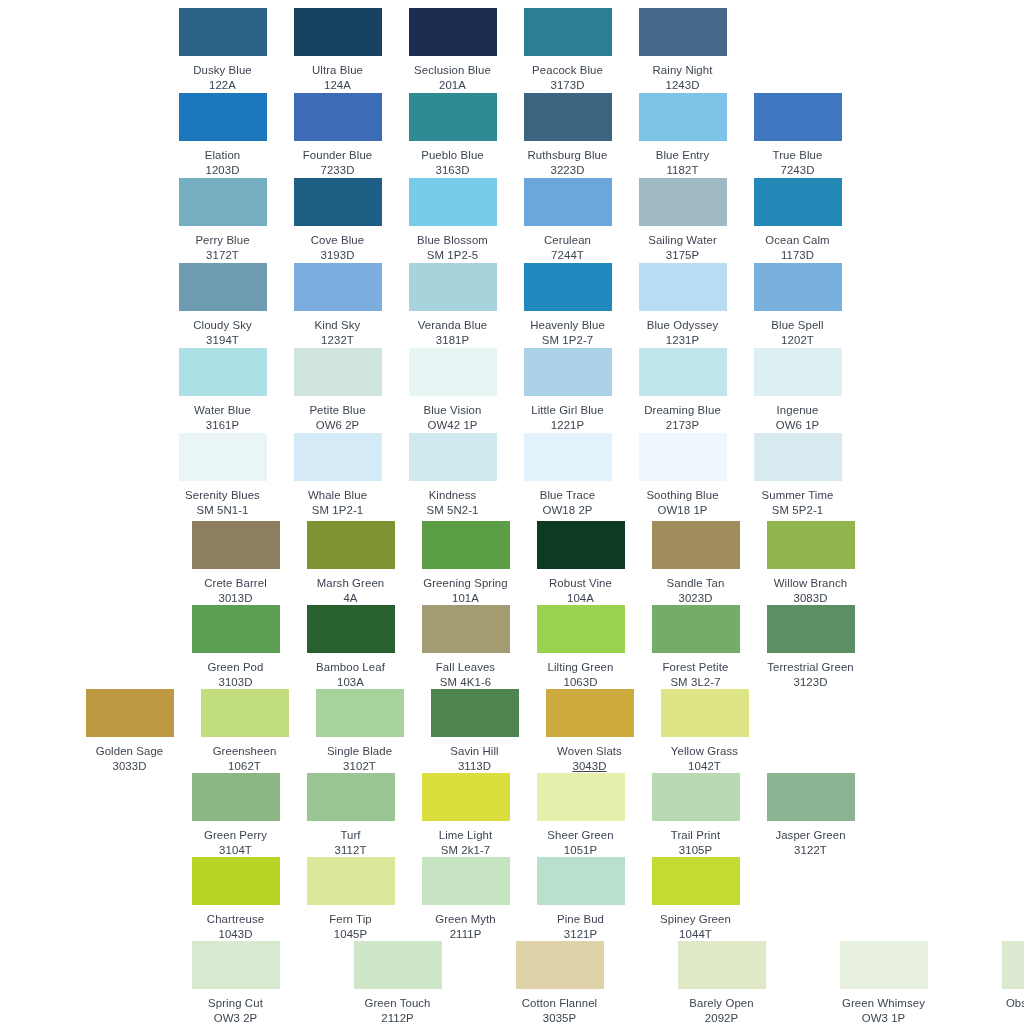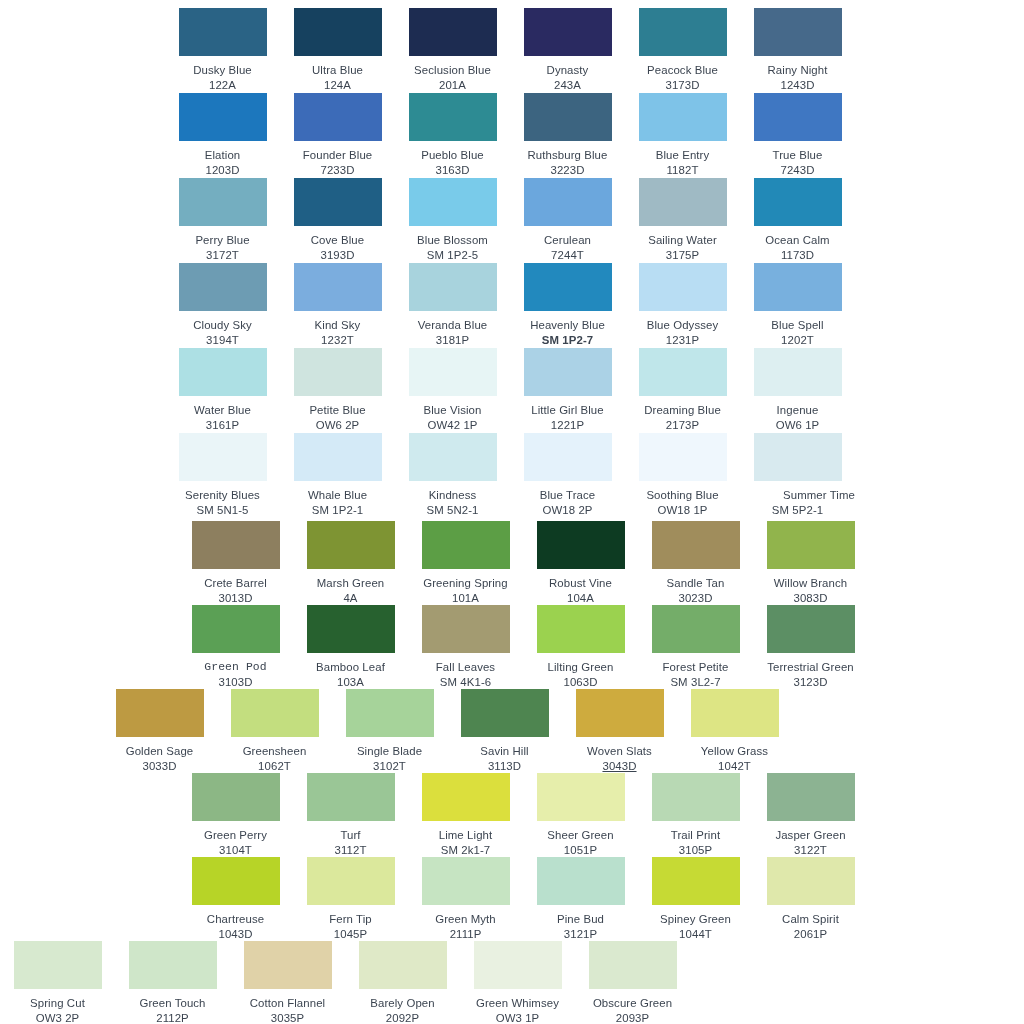--- a/index.html
+++ b/index.html
@@ -83,27 +83,20 @@
           </div>
         </div>
         <div class="swatch-cell">
           <div class="swatch-chip" style="background-color: rgb(29, 44, 81);"></div>
           <div class="swatch-labels">
             <span class="swatch-name" style="color: rgb(59, 68, 80);">Seclusion Blue</span>
             <span class="swatch-code" style="color: rgb(59, 68, 80);">201A</span>
           </div>
         </div>
         <div class="swatch-cell">
-          <div class="swatch-chip" style="background-color: rgb(42, 42, 97);"></div>
-          <div class="swatch-labels">
-            <span class="swatch-name" style="color: rgb(59, 68, 80);">Dynasty</span>
-            <span class="swatch-code" style="color: rgb(59, 68, 80);">243A</span>
-          </div>
-        </div>
-        <div class="swatch-cell">
           <div class="swatch-chip" style="background-color: rgb(45, 126, 146);"></div>
           <div class="swatch-labels">
             <span class="swatch-name" style="color: rgb(59, 68, 80);">Peacock Blue</span>
             <span class="swatch-code" style="color: rgb(59, 68, 80);">3173D</span>
           </div>
         </div>
         <div class="swatch-cell">
           <div class="swatch-chip" style="background-color: rgb(70, 105, 138);"></div>
           <div class="swatch-labels">
             <span class="swatch-name" style="color: rgb(59, 68, 80);">Rainy Night</span>
@@ -218,21 +211,21 @@
           <div class="swatch-chip" style="background-color: rgb(168, 211, 221);"></div>
           <div class="swatch-labels">
             <span class="swatch-name" style="color: rgb(59, 68, 80);">Veranda Blue</span>
             <span class="swatch-code" style="color: rgb(59, 68, 80);">3181P</span>
           </div>
         </div>
         <div class="swatch-cell">
           <div class="swatch-chip" style="background-color: rgb(34, 137, 190);"></div>
           <div class="swatch-labels">
             <span class="swatch-name" style="color: rgb(59, 68, 80);">Heavenly Blue</span>
-            <span class="swatch-code" style="color: rgb(59, 68, 80); font-weight: bold;">SM 1P2-7</span>
+            <span class="swatch-code" style="color: rgb(59, 68, 80);">SM 1P2-7</span>
           </div>
         </div>
         <div class="swatch-cell">
           <div class="swatch-chip" style="background-color: rgb(184, 221, 243);"></div>
           <div class="swatch-labels">
             <span class="swatch-name" style="color: rgb(59, 68, 80);">Blue Odyssey</span>
             <span class="swatch-code" style="color: rgb(59, 68, 80);">1231P</span>
           </div>
         </div>
         <div class="swatch-cell">
@@ -285,21 +278,21 @@
             <span class="swatch-name" style="color: rgb(59, 68, 80);">Ingenue</span>
             <span class="swatch-code" style="color: rgb(59, 68, 80);">OW6 1P</span>
           </div>
         </div>
       </div>
       <div class="swatch-row" style="height: 85px; padding-left: 165px;">
         <div class="swatch-cell">
           <div class="swatch-chip" style="background-color: rgb(234, 245, 248);"></div>
           <div class="swatch-labels">
             <span class="swatch-name" style="color: rgb(59, 68, 80);">Serenity Blues</span>
-            <span class="swatch-code" style="color: rgb(59, 68, 80);">SM 5N1-5</span>
+            <span class="swatch-code" style="color: rgb(59, 68, 80);">SM 5N1-1</span>
           </div>
         </div>
         <div class="swatch-cell">
           <div class="swatch-chip" style="background-color: rgb(212, 234, 247);"></div>
           <div class="swatch-labels">
             <span class="swatch-name" style="color: rgb(59, 68, 80);">Whale Blue</span>
             <span class="swatch-code" style="color: rgb(59, 68, 80);">SM 1P2-1</span>
           </div>
         </div>
         <div class="swatch-cell">
@@ -319,21 +312,21 @@
         <div class="swatch-cell">
           <div class="swatch-chip" style="background-color: rgb(239, 247, 253);"></div>
           <div class="swatch-labels">
             <span class="swatch-name" style="color: rgb(59, 68, 80);">Soothing Blue</span>
             <span class="swatch-code" style="color: rgb(59, 68, 80);">OW18 1P</span>
           </div>
         </div>
         <div class="swatch-cell">
           <div class="swatch-chip" style="background-color: rgb(216, 234, 239);"></div>
           <div class="swatch-labels">
-            <span class="swatch-name" style="color: rgb(59, 68, 80); text-align: right;">Summer Time</span>
+            <span class="swatch-name" style="color: rgb(59, 68, 80);">Summer Time</span>
             <span class="swatch-code" style="color: rgb(59, 68, 80);">SM 5P2-1</span>
           </div>
         </div>
       </div>
     </div>
     <div class="swatch-section" style="top: 521px;">
       <div class="swatch-row" style="height: 84px; padding-left: 178px;">
         <div class="swatch-cell">
           <div class="swatch-chip" style="background-color: rgb(141, 127, 95);"></div>
           <div class="swatch-labels">
@@ -374,21 +367,21 @@
           <div class="swatch-labels">
             <span class="swatch-name" style="color: rgb(59, 68, 80);">Willow Branch</span>
             <span class="swatch-code" style="color: rgb(59, 68, 80);">3083D</span>
           </div>
         </div>
       </div>
       <div class="swatch-row" style="height: 84px; padding-left: 178px;">
         <div class="swatch-cell">
           <div class="swatch-chip" style="background-color: rgb(91, 160, 85);"></div>
           <div class="swatch-labels">
-            <span class="swatch-name" style="color: rgb(59, 68, 80); font-family: Liberation Mono, monospace;">Green Pod</span>
+            <span class="swatch-name" style="color: rgb(59, 68, 80);">Green Pod</span>
             <span class="swatch-code" style="color: rgb(59, 68, 80);">3103D</span>
           </div>
         </div>
         <div class="swatch-cell">
           <div class="swatch-chip" style="background-color: rgb(39, 97, 47);"></div>
           <div class="swatch-labels">
             <span class="swatch-name" style="color: rgb(59, 68, 80);">Bamboo Leaf</span>
             <span class="swatch-code" style="color: rgb(59, 68, 80);">103A</span>
           </div>
         </div>
@@ -414,21 +407,21 @@
           </div>
         </div>
         <div class="swatch-cell">
           <div class="swatch-chip" style="background-color: rgb(92, 143, 100);"></div>
           <div class="swatch-labels">
             <span class="swatch-name" style="color: rgb(59, 68, 80);">Terrestrial Green</span>
             <span class="swatch-code" style="color: rgb(59, 68, 80);">3123D</span>
           </div>
         </div>
       </div>
-      <div class="swatch-row" style="height: 84px; padding-left: 102px; align-items: center;">
+      <div class="swatch-row" style="height: 84px; padding-left: 72px; align-items: center;">
         <div class="swatch-cell">
           <div class="swatch-chip" style="background-color: rgb(189, 154, 66);"></div>
           <div class="swatch-labels">
             <span class="swatch-name" style="color: rgb(59, 68, 80);">Golden Sage</span>
             <span class="swatch-code" style="color: rgb(59, 68, 80);">3033D</span>
           </div>
         </div>
         <div class="swatch-cell">
           <div class="swatch-chip" style="background-color: rgb(195, 222, 127);"></div>
           <div class="swatch-labels">
@@ -538,29 +531,22 @@
             <span class="swatch-code" style="color: rgb(59, 68, 80);">3121P</span>
           </div>
         </div>
         <div class="swatch-cell">
           <div class="swatch-chip" style="background-color: rgb(198, 218, 52);"></div>
           <div class="swatch-labels">
             <span class="swatch-name" style="color: rgb(59, 68, 80);">Spiney Green</span>
             <span class="swatch-code" style="color: rgb(59, 68, 80);">1044T</span>
           </div>
         </div>
-        <div class="swatch-cell">
-          <div class="swatch-chip" style="background-color: rgb(223, 232, 171);"></div>
-          <div class="swatch-labels">
-            <span class="swatch-name" style="color: rgb(59, 68, 80);">Calm Spirit</span>
-            <span class="swatch-code" style="color: rgb(59, 68, 80);">2061P</span>
-          </div>
-        </div>
-      </div>
-      <div class="swatch-row" style="height: 84px; ">
+      </div>
+      <div class="swatch-row" style="height: 84px; padding-left: 178px; gap: 47px;">
         <div class="swatch-cell">
           <div class="swatch-chip" style="background-color: rgb(215, 233, 207);"></div>
           <div class="swatch-labels">
             <span class="swatch-name" style="color: rgb(59, 68, 80);">Spring Cut</span>
             <span class="swatch-code" style="color: rgb(59, 68, 80);">OW3 2P</span>
           </div>
         </div>
         <div class="swatch-cell">
           <div class="swatch-chip" style="background-color: rgb(207, 230, 201);"></div>
           <div class="swatch-labels">

